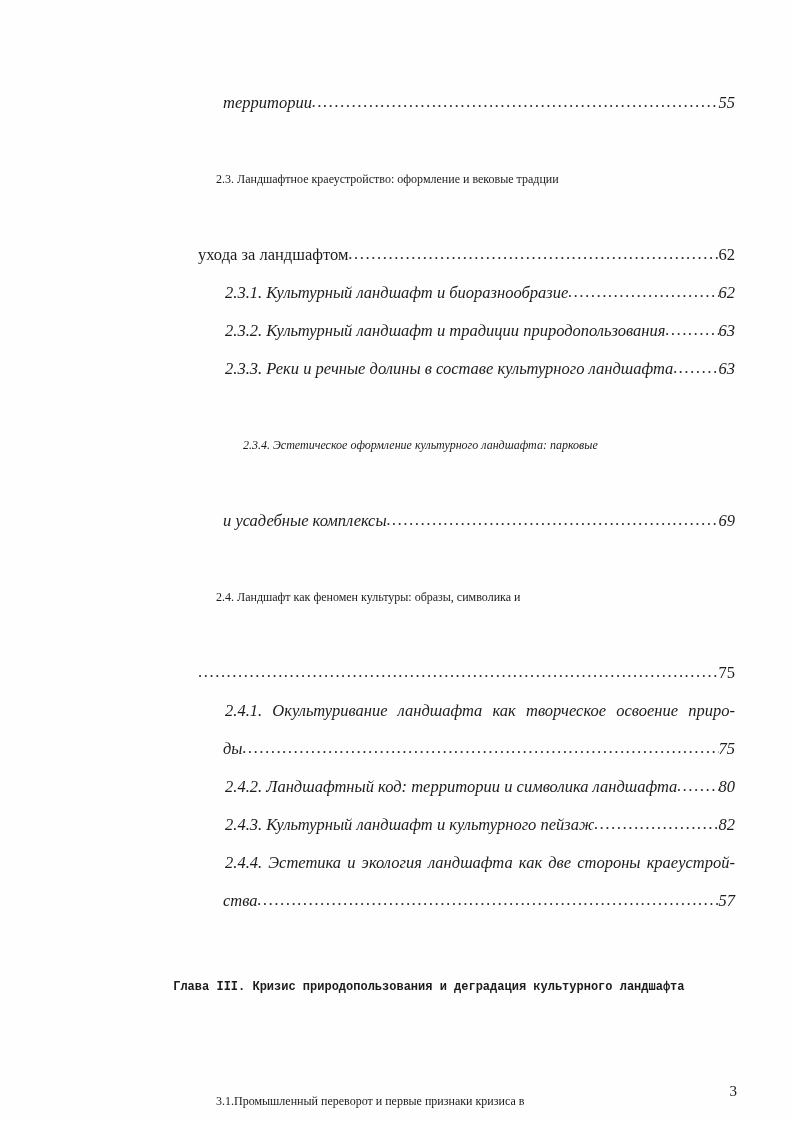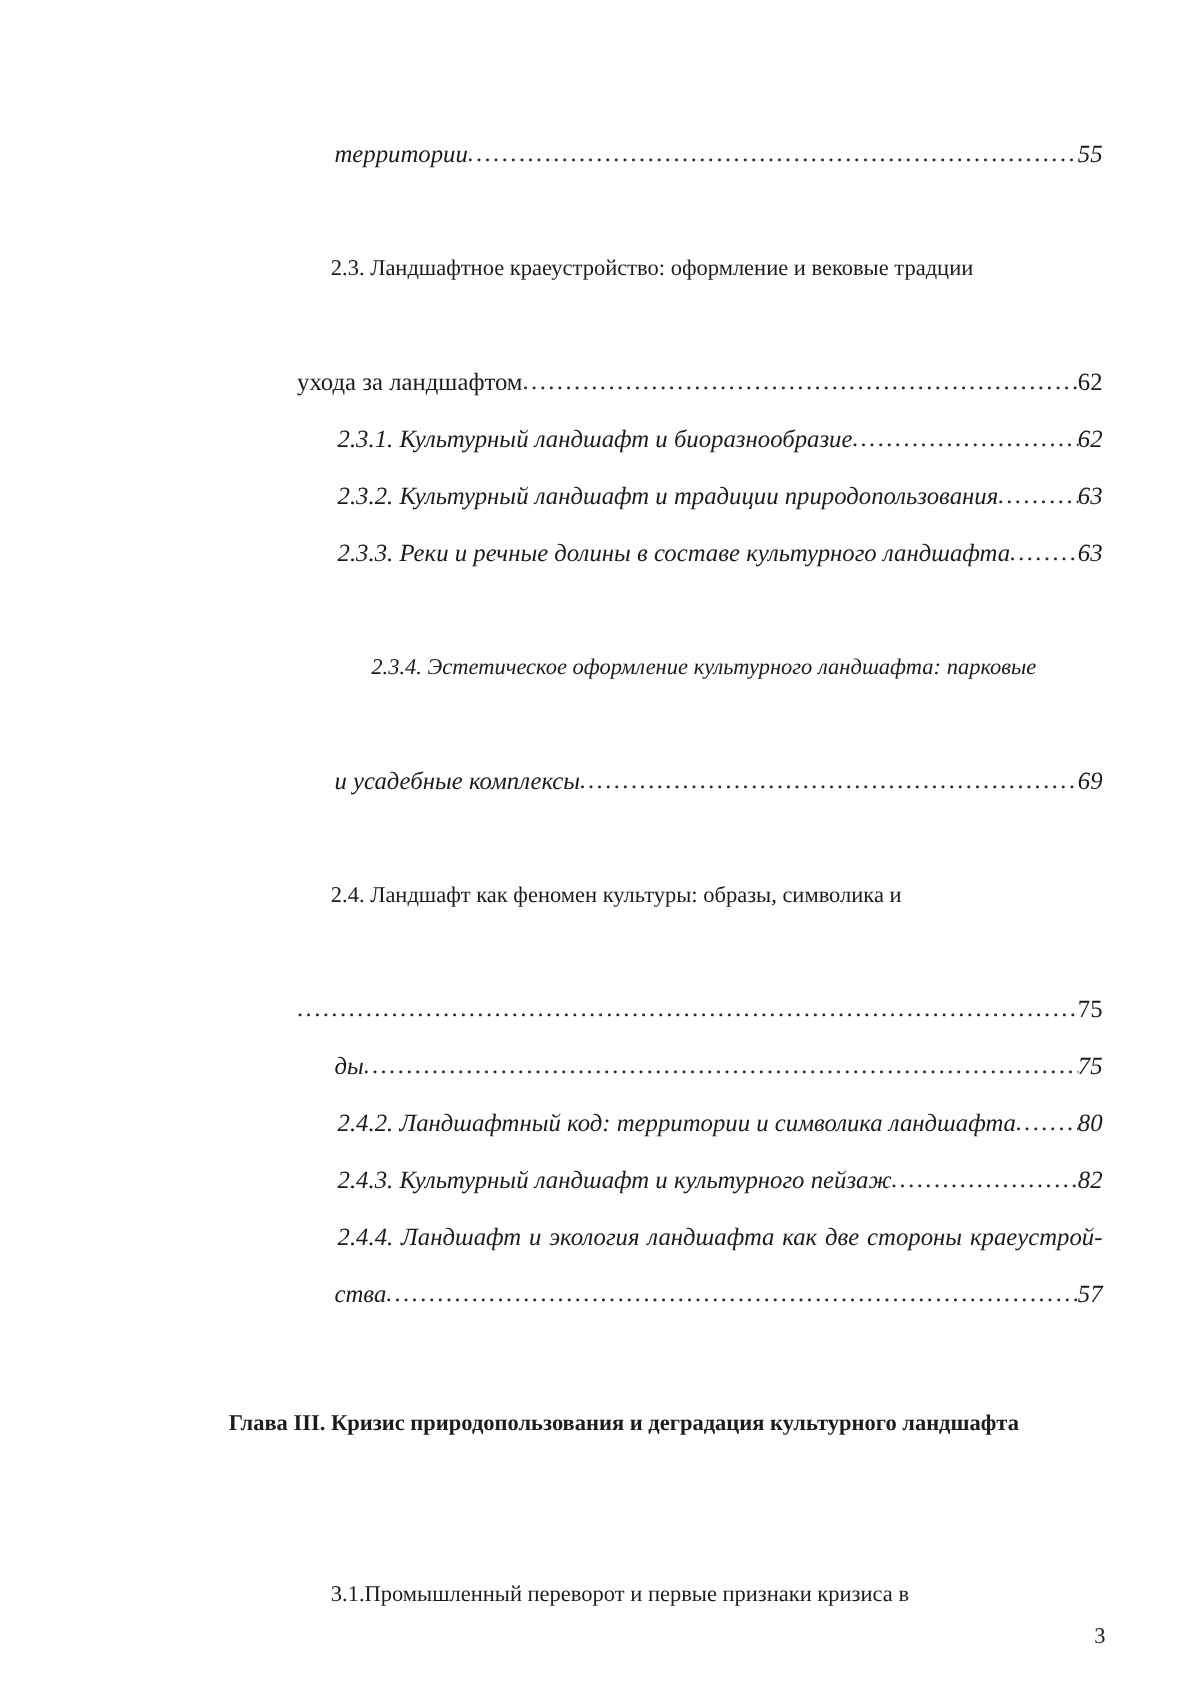--- a/index.html
+++ b/index.html
@@ -46,25 +46,25 @@
     padding-left: 0px;
     text-align: right;
   }
   
   .lvl-sec   { padding-left: 68px; }   
   .lvl-sub   { padding-left: 95px; justify-content: space-between; }   
   .lvl-cont  { padding-left: 93px; }   
   .lvl-chap  { padding-left: 0px;  }   
 
   .ital { font-style: italic; }
-  .bold { font-weight: bold; }
+  .bold { font-weight: bold; font-family: Liberation Mono, monospace; }
 
   
   .plain {
-    font-size: 15px;
+    font-size: 12px;
     line-height: 38px;
     white-space: pre;
   }
   
   .just {
     font-size: 16.5px;
     line-height: 38px;
     font-style: italic;
     text-align: justify;
     text-align-last: justify;
@@ -133,41 +133,44 @@
 
     <div class="plain lvl-sec">
       <span>2.4. Ландшафт как феномен культуры: образы, символика и</span>
     </div>
 
     <div class="entry lvl-sec">
       <span class="leader">........................................................................................................................................................................................................</span>
       <span class="pg">75</span>
     </div>
 
+    <div class="just">
+      <span>2.4.1.  Окультуривание ландшафта как творческое освоение приро-</span>
+    </div>
 
     <div class="entry lvl-cont ital">
       <span class="txt">ды</span>
       <span class="leader">........................................................................................................................................................................................................</span>
       <span class="pg">75</span>
     </div>
 
     <div class="entry lvl-sub ital">
       <span class="txt">2.4.2. Ландшафтный код: территории и символика ландшафта</span>
       <span class="leader">........................................................................................................................................................................................................</span>
       <span class="pg">80</span>
     </div>
 
     <div class="entry lvl-sub ital">
       <span class="txt">2.4.3. Культурный ландшафт и культурного пейзаж</span>
       <span class="leader">........................................................................................................................................................................................................</span>
       <span class="pg">82</span>
     </div>
 
     <div class="just">
-      <span>2.4.4. Ландшафт и экология ландшафта как две стороны краеустрой-</span>
+      <span>2.4.4. Эстетика и экология ландшафта как две стороны краеустрой-</span>
     </div>
 
     <div class="entry lvl-cont ital">
       <span class="txt">ства</span>
       <span class="leader">........................................................................................................................................................................................................</span>
       <span class="pg">57</span>
     </div>
 
     <div class="gap-small"></div>
 

